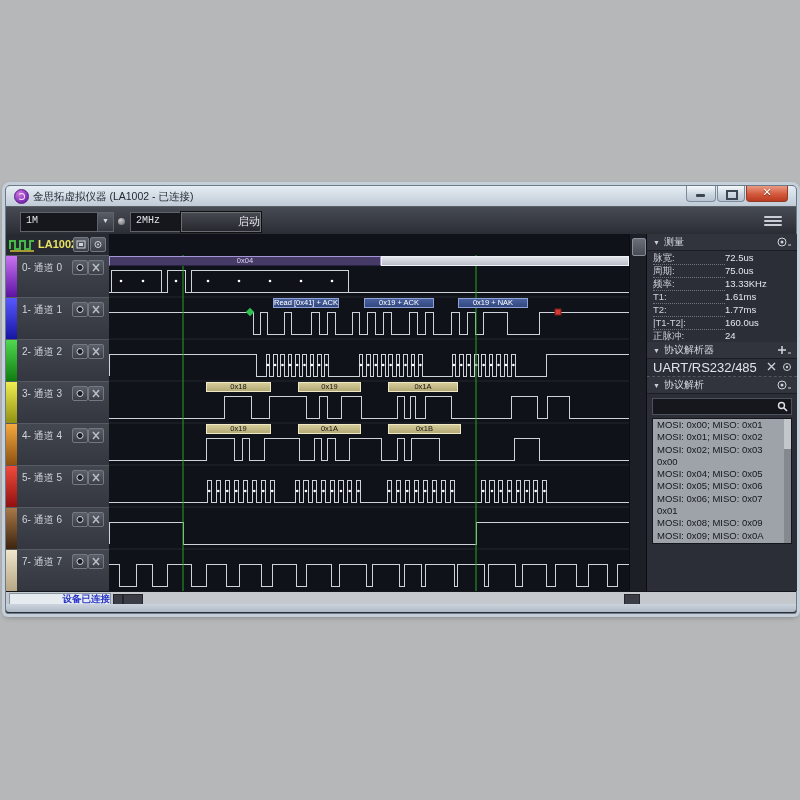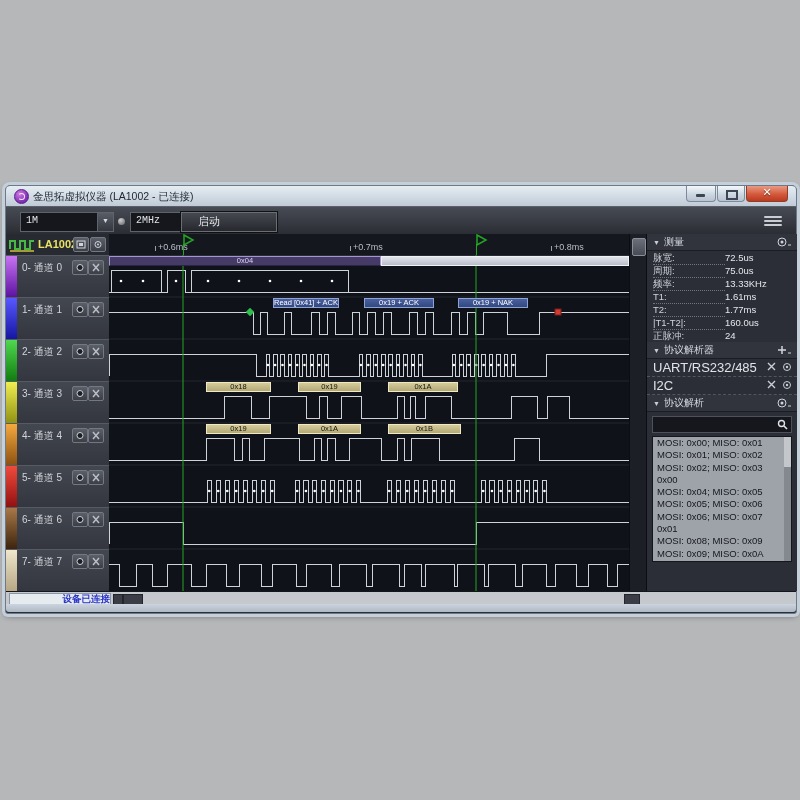--- a/index.html
+++ b/index.html
@@ -31,21 +31,21 @@
   .toolbar{position:absolute;left:0;top:20px;width:100%;height:28px;
            background:linear-gradient(#474b54,#2a2c33);border-top:1px solid #5a5f68;border-bottom:1px solid #16181d;}
   .dd{position:absolute;top:5px;height:18px;background:#15171d;border:1px solid #5e636c;display:flex;}
   .dd .dd-val{flex:1;color:#e0e3e8;font-size:10px;line-height:16px;padding-left:5px;font-family:Liberation Mono, monospace;}
   .dd .dd-btn{width:15px;background:linear-gradient(#585d66,#34373e);border-left:1px solid #5e636c;
               color:#d8dce2;font-size:7px;text-align:center;line-height:16px;}
   .led{position:absolute;left:112px;top:11px;width:7px;height:7px;border-radius:50%;
        background:radial-gradient(circle at 35% 30%,#cfcfcf,#606268);}
   .startbtn{position:absolute;left:175px;top:5px;width:78px;height:18px;
             background:linear-gradient(#45494f,#26282e);border:1px solid #6a6e76;box-shadow:0 0 0 1px #111;
-            color:#e8eaee;font-size:11px;text-align:left;line-height:16px;padding-left:16px;}
+            color:#e8eaee;font-size:11px;text-align:right;line-height:16px;}
   .hamburger{position:absolute;right:14px;top:7px;width:18px;height:14px;}
   .hamburger i{display:block;height:2px;background:#c9cdd4;margin:2px 0;border-radius:1px;}
   
   .main{position:absolute;left:0;top:48px;width:100%;height:357px;background:#23252c;}
   .left-panel{position:absolute;left:0;top:0;width:103px;height:100%;background:#353841;}
   .dev-header{position:absolute;left:0;top:0;width:103px;height:21px;background:#272a31;
               border-bottom:1px solid #15171c;}
   .dev-name{position:absolute;left:32px;top:4px;color:#e9e263;font-size:11px;font-weight:bold;}
   .mini-btn{position:absolute;width:14px;height:13px;background:linear-gradient(#5b5f68,#3b3e45);
             border:1px solid #737882;border-radius:2px;}
@@ -280,36 +280,20 @@
               <svg width="10" height="9">
                 <path d="M2 1 L8 8 M8 1 L2 8" stroke="#b9bec7" stroke-width="1.5"></path>
               </svg>
             </div>
             <div class="ch-grip"></div>
           </div>
         </div>
     </div>
 
     <div class="wave-area">
-      <div class="ruler" id="ruler">
-          <span class="ruler-tick" style="left:46px"></span>
-          <span class="ruler-label" style="left:49px">+0.6ms</span>
-          <span class="ruler-tick" style="left:241px"></span>
-          <span class="ruler-label" style="left:244px">+0.7ms</span>
-          <span class="ruler-tick" style="left:442px"></span>
-          <span class="ruler-label" style="left:445px">+0.8ms</span>
-          <span class="cursor-stem" style="left:74px;background:#23a623"></span>
-          <svg class="flag" style="left:74px" width="12" height="13">
-            <path d="M1 1 L10 6 L1 11 Z" fill="none" stroke="#23a623" stroke-width="1.5"></path>
-          </svg>
-          <span class="cursor-stem" style="left:367px;background:#23a623"></span>
-          <svg class="flag" style="left:367px" width="12" height="13">
-            <path d="M1 1 L10 6 L1 11 Z" fill="none" stroke="#23a623" stroke-width="1.5"></path>
-          </svg>
-        </div>
       <div class="wave-canvas" id="wave-canvas">
         <svg id="wave-svg" width="520" height="336" style="position:absolute;left:0;top:0">
             <line x1="0" y1="42" x2="520" y2="42" stroke="#23262e"></line>
             <line x1="0" y1="84" x2="520" y2="84" stroke="#23262e"></line>
             <line x1="0" y1="126" x2="520" y2="126" stroke="#23262e"></line>
             <line x1="0" y1="168" x2="520" y2="168" stroke="#23262e"></line>
             <line x1="0" y1="210" x2="520" y2="210" stroke="#23262e"></line>
             <line x1="0" y1="252" x2="520" y2="252" stroke="#23262e"></line>
             <line x1="0" y1="294" x2="520" y2="294" stroke="#23262e"></line>
             <path d="M2 37 L2 15 H52 L52 37" fill="none" stroke="#ced3da" shape-rendering="crispEdges"></path>
@@ -463,29 +447,20 @@
       <div id="decoder-rows">
           <div class="dec-row">UART/RS232/485<span class="dec-icons">
               <svg width="12" height="12">
                 <path d="M2 2 L9 9 M9 2 L2 9" stroke="#c9cdd4" stroke-width="1.4"></path>
               </svg>
               <svg width="12" height="12">
                 <circle cx="6" cy="6" r="3.5" fill="none" stroke="#c9cdd4"></circle>
                 <circle cx="6" cy="6" r="1.2" fill="#c9cdd4"></circle>
               </svg>
             </span></div>
-          <div class="dec-row">I2C<span class="dec-icons">
-              <svg width="12" height="12">
-                <path d="M2 2 L9 9 M9 2 L2 9" stroke="#c9cdd4" stroke-width="1.4"></path>
-              </svg>
-              <svg width="12" height="12">
-                <circle cx="6" cy="6" r="3.5" fill="none" stroke="#c9cdd4"></circle>
-                <circle cx="6" cy="6" r="1.2" fill="#c9cdd4"></circle>
-              </svg>
-            </span></div>
         </div>
       <div class="sec-header">
         <span class="tri">▼</span><span>协议解析</span>
         <svg class="sec-icon">
             <circle cx="6" cy="6" r="4" fill="none" stroke="#cfd3da"></circle>
             <circle cx="6" cy="6" r="1.5" fill="#cfd3da"></circle>
             <path d="M12 9 l3 0" stroke="#cfd3da"></path>
           </svg>
       </div>
       <div class="searchbox">

